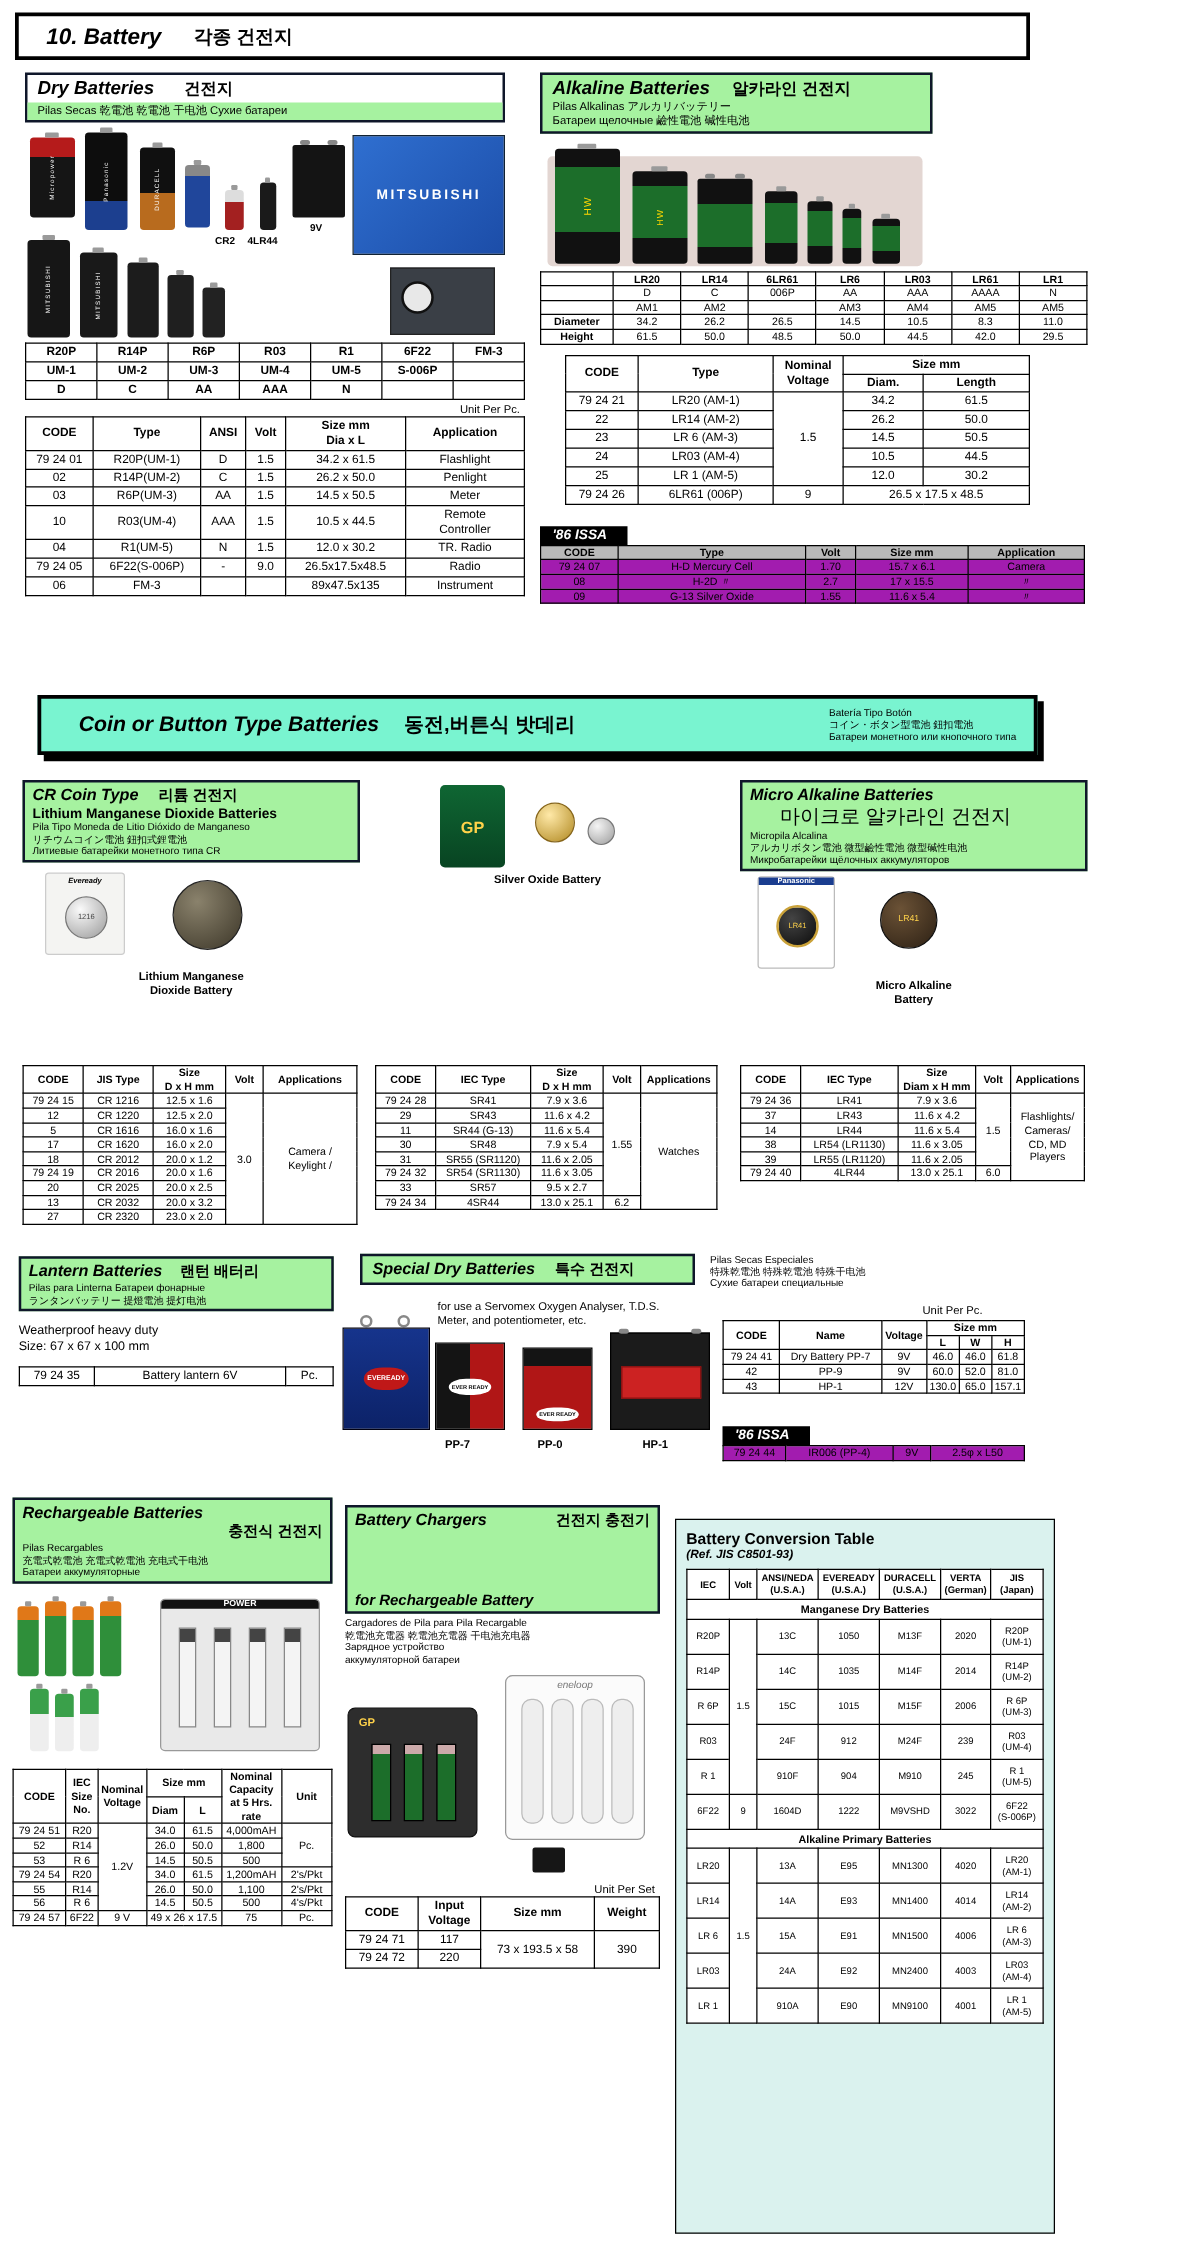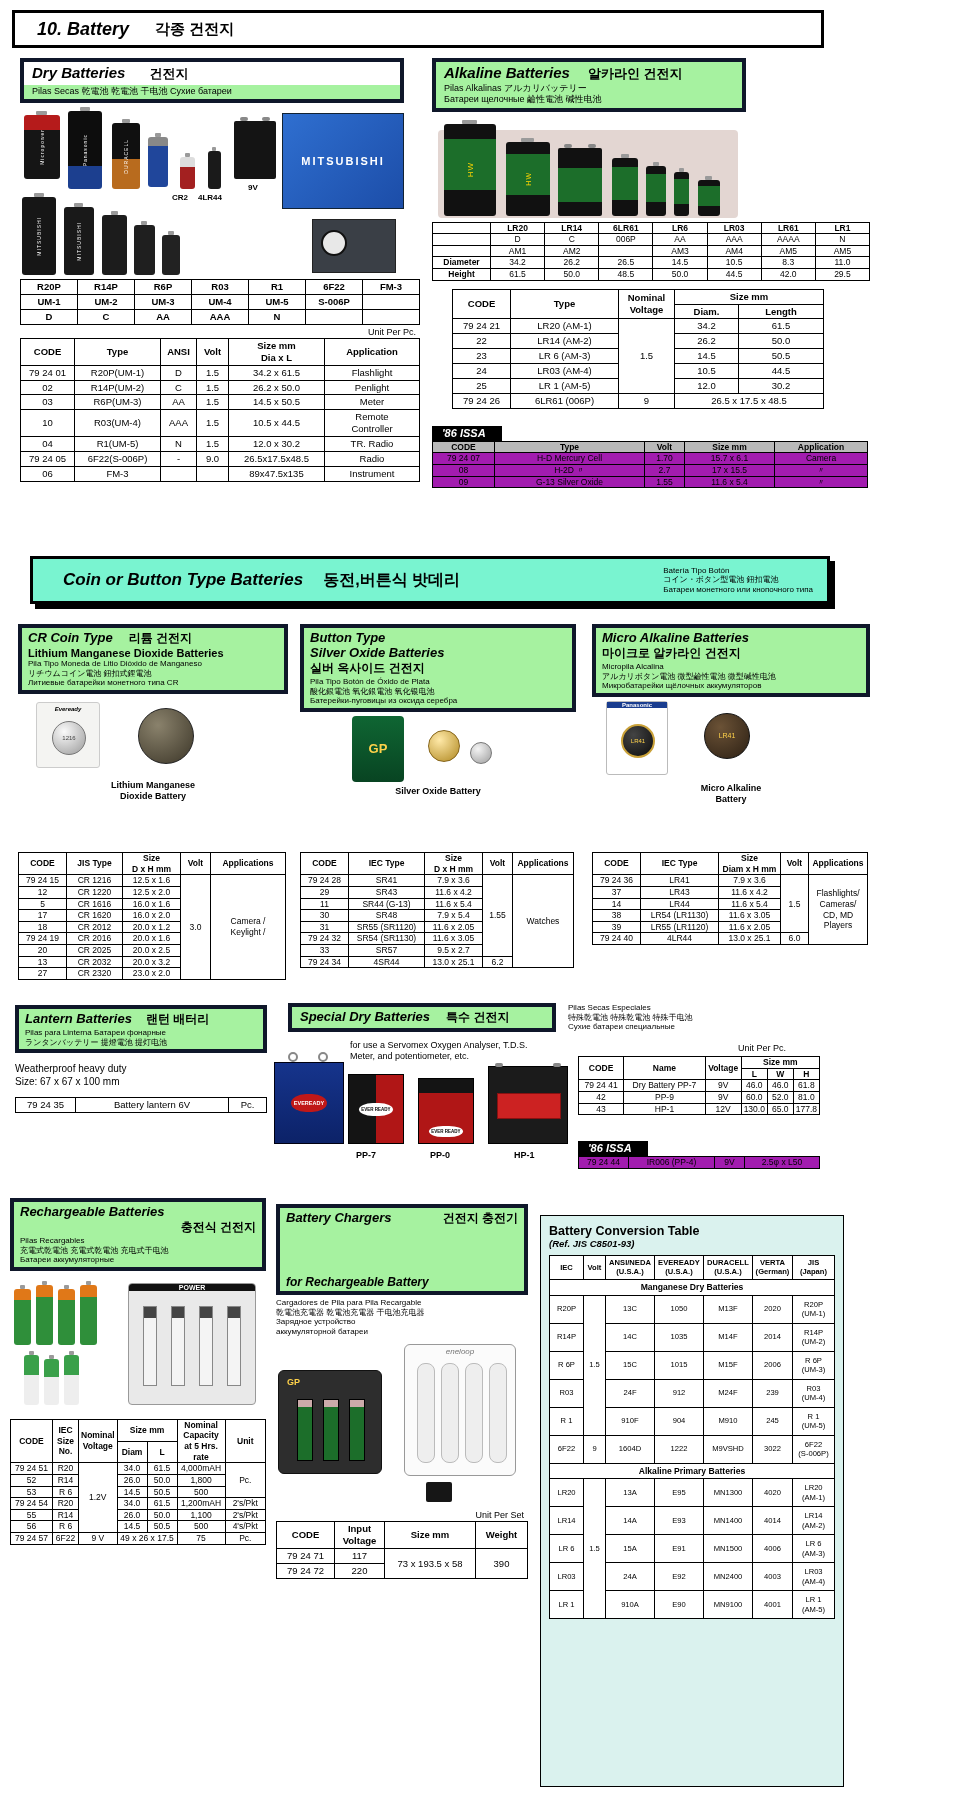--- a/index.html
+++ b/index.html
@@ -3,21 +3,21 @@
 <meta charset="utf-8">
 <style>
 * { margin:0; padding:0; box-sizing:border-box; }
 html,body { background:#fff; }
 body { width:956px; height:1800px; position:relative; font-family:"Liberation Sans", sans-serif; color:#000; overflow:hidden; }
 .abs { position:absolute; }
 .ttl { font-weight:bold; font-style:italic; }
 .pre { white-space:pre-line; }
 .green { background:#a6f2a0; }
 .cyan { background:#79f4d0; }
-.hdrbox { border:4px solid #0f172a; }
+.hdrbox { border:2px solid #0f172a; }
 .small { font-size:9px; line-height:1.25; }
 .tiny { font-size:8px; line-height:1.2; }
 table.t { border-collapse:collapse; background:#fff; }
 .t th, .t td { border:1px solid #000; padding:1px 2px; font-size:9.5px; line-height:1.25; text-align:center; white-space:pre-line; vertical-align:middle; }
 .t th { font-weight:bold; background:#fff; }
 .t.compact th, .t.compact td { font-size:8.5px; padding:0 2px; }
 .lbl td { font-weight:bold; font-size:9.5px; }
 .unitnote { font-size:9px; text-align:right; padding:2px 4px 1px 0; }
 .issa-tab { display:inline-block; background:#000; color:#fff; font-style:italic; font-weight:bold; font-size:11px; padding:1px 16px 2px 10px; }
 .t.gray th { background:#b9b9b9; }
@@ -483,28 +483,20 @@
         <tr>
           <td>27</td>
           <td>CR 2320</td>
           <td>23.0 x 2.0</td>
         </tr>
       </tbody>
   </table>
 </section>
 
 <section class="abs" style="left:300px;top:624px;width:276px;height:370px;">
-  <div class="hdrbox green" style="padding:2px 6px;">
-    <div class="ttl" style="font-size:13px;">Button Type</div>
-    <div class="ttl" style="font-size:13px;">Silver Oxide Batteries</div>
-    <div style="font-weight:bold;font-size:12px;">실버 옥사이드 건전지</div>
-    <div class="tiny">Pila Tipo Botón de Óxido de Plata</div>
-    <div class="tiny">酸化銀電池  氧化銀電池  氧化银电池</div>
-    <div class="tiny">Батерейки-пуговицы из оксида серебра</div>
-  </div>
   <div class="imgarea" style="width:100%;height:74px;">
     <div class="abs" style="left:52px;top:4px;width:52px;height:66px;background:linear-gradient(#0f6633,#084422);border-radius:4px;display:flex;align-items:center;justify-content:center;">
       <span style="color:#ffd24a;font-weight:bold;font-size:13px;">GP</span>
     </div>
     <div class="coin" style="left:128px;top:18px;width:32px;height:32px;background:radial-gradient(circle at 35% 30%,#ffe9a8,#b08820);border:1px solid #86651a;"></div>
     <div class="coin" style="left:170px;top:30px;width:22px;height:22px;background:radial-gradient(circle at 35% 30%,#f4f4f4,#9d9d9d);border:1px solid #777;"></div>
   </div>
   <div class="caption">Silver Oxide Battery</div>
   <table class="t compact abs" style="left:0;top:228px;width:274px;">
     <colgroup>
@@ -566,21 +558,21 @@
           <td>13.0 x 25.1</td>
           <td>6.2</td>
         </tr>
       </tbody>
   </table>
 </section>
 
 <section class="abs" style="left:592px;top:624px;width:278px;height:370px;">
   <div class="hdrbox green" style="padding:2px 6px;">
     <div class="ttl" style="font-size:13px;">Micro Alkaline Batteries</div>
-    <div style="font-weight:bold;font-size:12px;">마이크로 알카라인 건전지</div>
+    <div style="font-weight:normal;font-size:16px;margin-left:24px;">마이크로 알카라인 건전지</div>
     <div class="tiny">Micropila Alcalina</div>
     <div class="tiny">アルカリボタン電池 微型鹼性電池 微型碱性电池</div>
     <div class="tiny">Микробатарейки щёлочных аккумуляторов</div>
   </div>
   <div class="imgarea" style="width:100%;height:86px;">
     <div class="abs" style="left:14px;top:4px;width:62px;height:74px;background:#fff;border:1px solid #bbb;border-radius:3px;">
       <div style="background:#1a3d8f;color:#fff;font-size:6px;font-weight:bold;text-align:center;">Panasonic</div>
       <div class="coin" style="left:14px;top:22px;width:34px;height:34px;background:radial-gradient(circle at 35% 30%,#444,#0c0c0c);border:2px solid #caa23a;">
           <span style="color:#ffd24a;font-size:6px;">LR41</span>
         </div>
@@ -747,21 +739,21 @@
         <td>60.0</td>
         <td>52.0</td>
         <td>81.0</td>
       </tr>
       <tr>
         <td>43</td>
         <td>HP-1</td>
         <td>12V</td>
         <td>130.0</td>
         <td>65.0</td>
-        <td>177.8</td>
+        <td>157.1</td>
       </tr>
     </tbody>
 </table>
 
 <div class="abs" style="left:578px;top:1138px;width:242px;">
   <div class="issa-tab">'86 ISSA</div>
   <table class="t gray compact" style="width:100%;">
     <colgroup>
         <col style="width:50px">
         <col style="width:86px">

